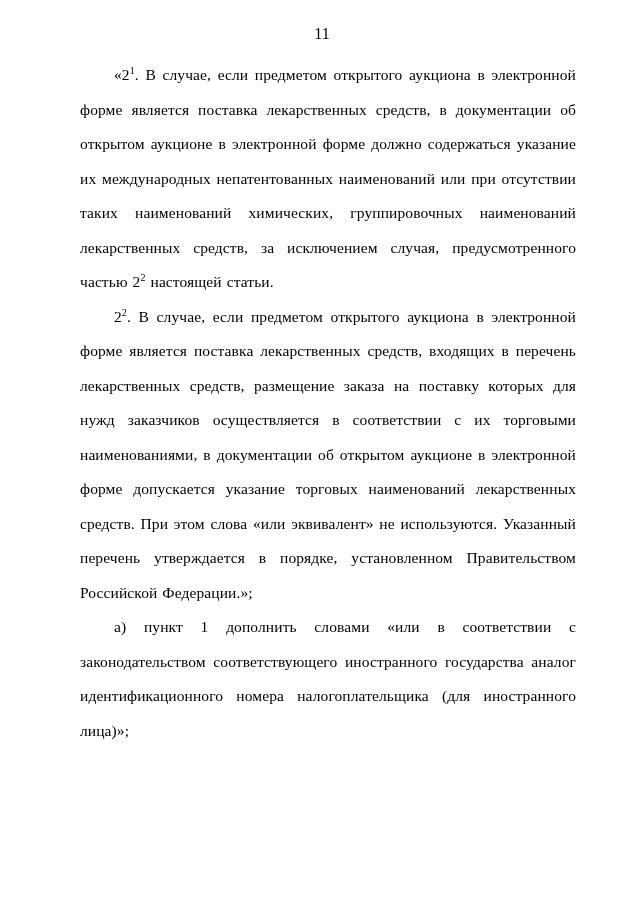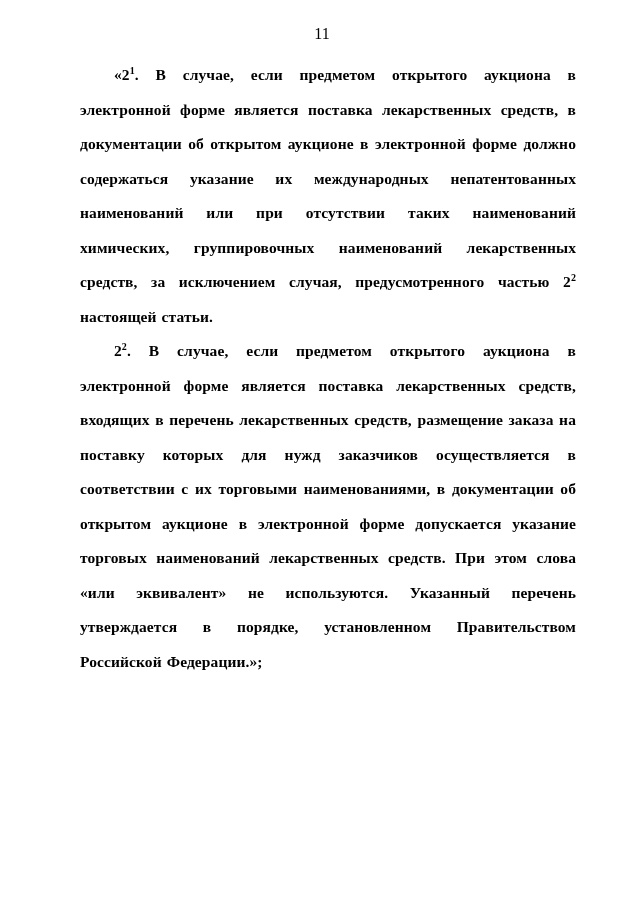--- a/index.html
+++ b/index.html
@@ -27,30 +27,30 @@
     margin-left: -12px;
   }
   .doc-body p.para {
     margin: 0;
     font-size: 15.5px;
     line-height: 34.5px;
     text-align: justify;
     text-indent: 34px;
     word-spacing: 1px;
     letter-spacing: 0.1px;
-    font-weight: bold;
   }
   .doc-body p.para sup {
     font-size: 10px;
     line-height: 0;
     vertical-align: super;
   }
 </style>
 </head>
 <body>
 
 <div class="page">
   <div class="page-number">11</div>
   <div class="doc-body">
       <p class="para">«2<sup>1</sup>. В случае, если предметом открытого аукциона в электронной форме является поставка лекарственных средств, в документации об открытом аукционе в электронной форме должно содержаться указание их международных непатентованных наименований или при отсутствии таких наименований химических, группировочных наименований лекарственных средств, за исключением случая, предусмотренного частью 2<sup>2</sup> настоящей статьи.</p>
       <p class="para">2<sup>2</sup>. В случае, если предметом открытого аукциона в электронной форме является поставка лекарственных средств, входящих в перечень лекарственных средств, размещение заказа на поставку которых для нужд заказчиков осуществляется в соответствии с их торговыми наименованиями, в документации об открытом аукционе в электронной форме допускается указание торговых наименований лекарственных средств. При этом слова «или эквивалент» не используются. Указанный перечень утверждается в порядке, установленном Правительством Российской Федерации.»;</p>
+      <p class="para">а) пункт 1 дополнить словами «или в соответствии с законодательством соответствующего иностранного государства аналог идентификационного номера налогоплательщика (для иностранного лица)»;</p>
     </div>
 </div>
 
 </body></html>

